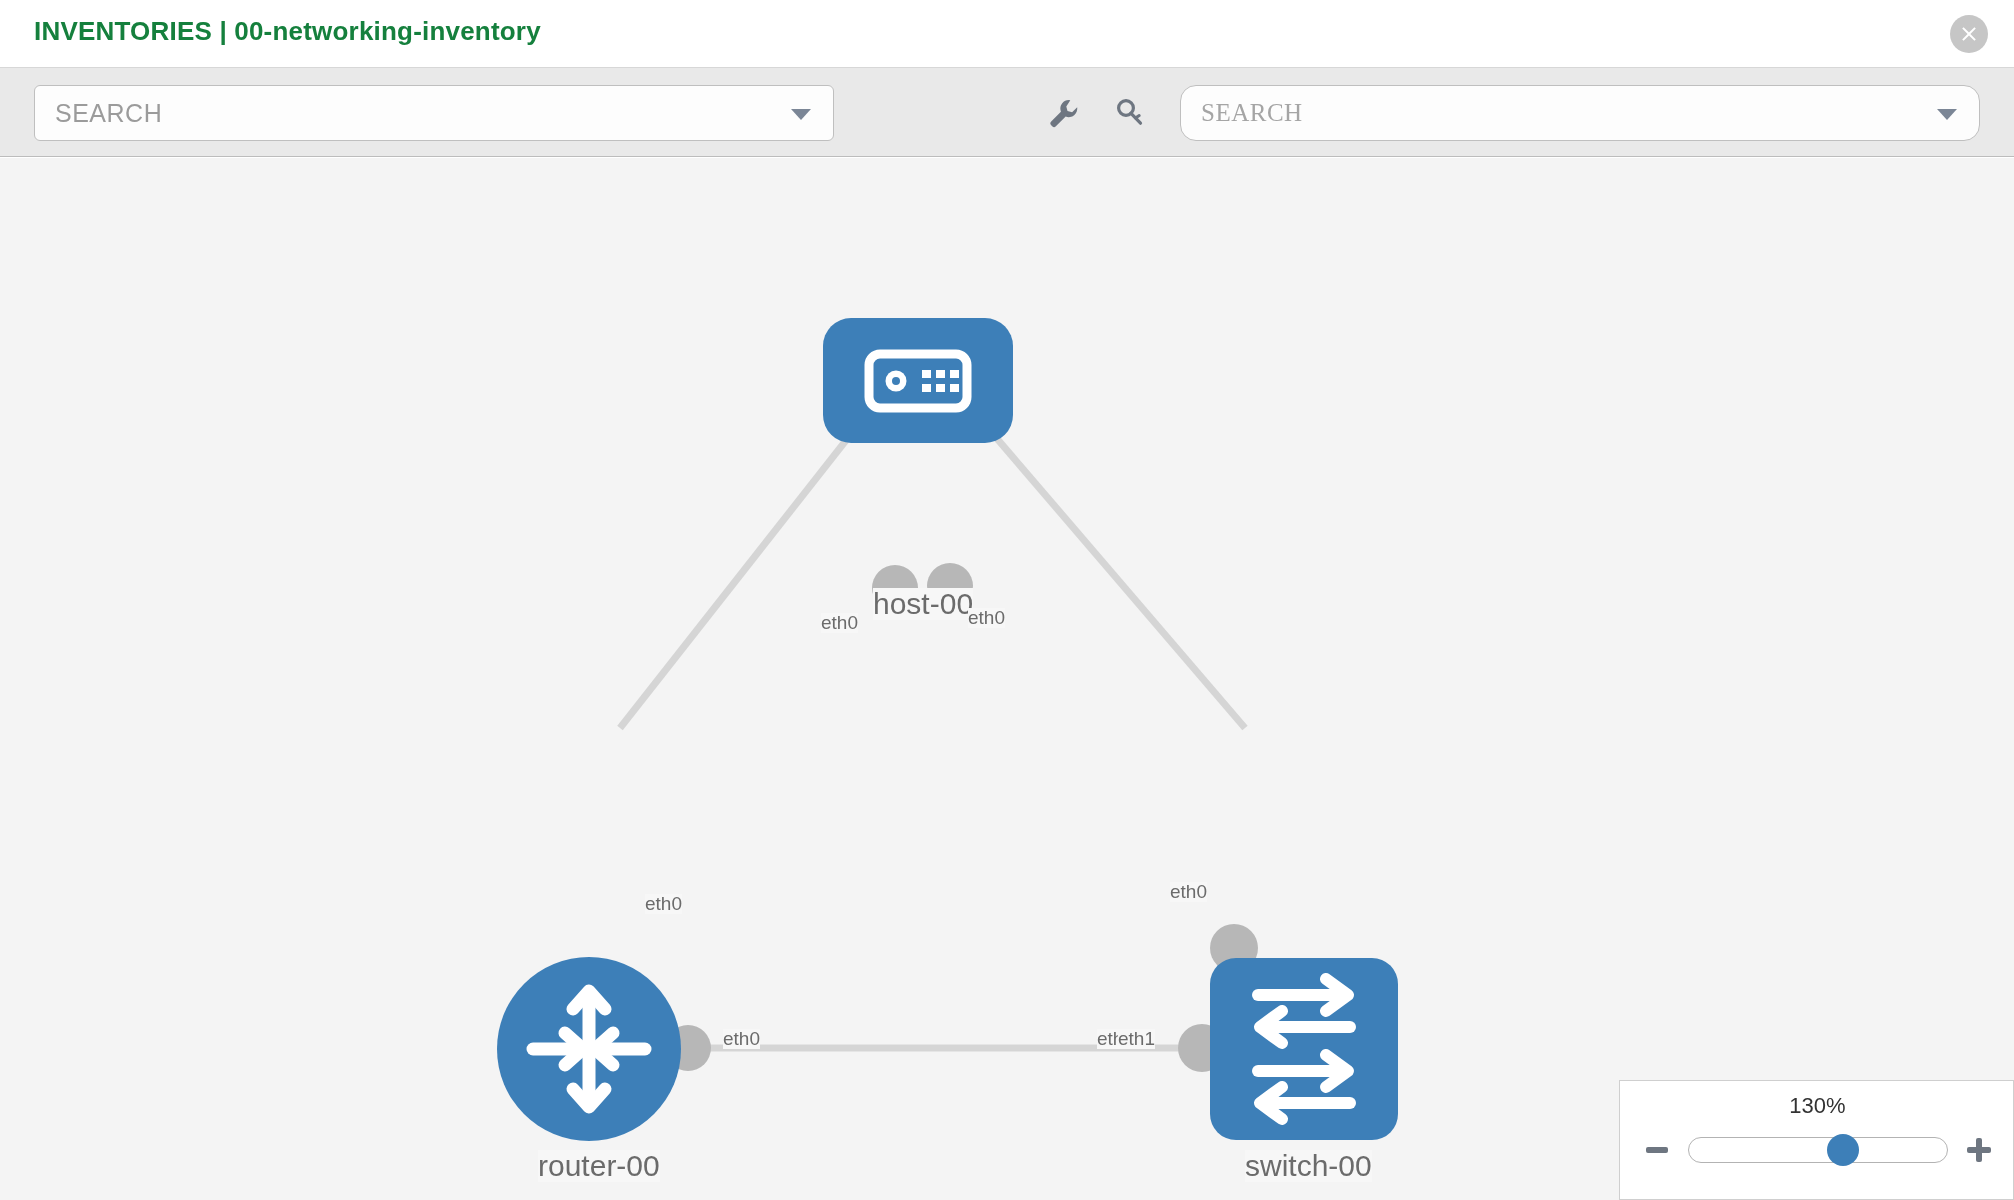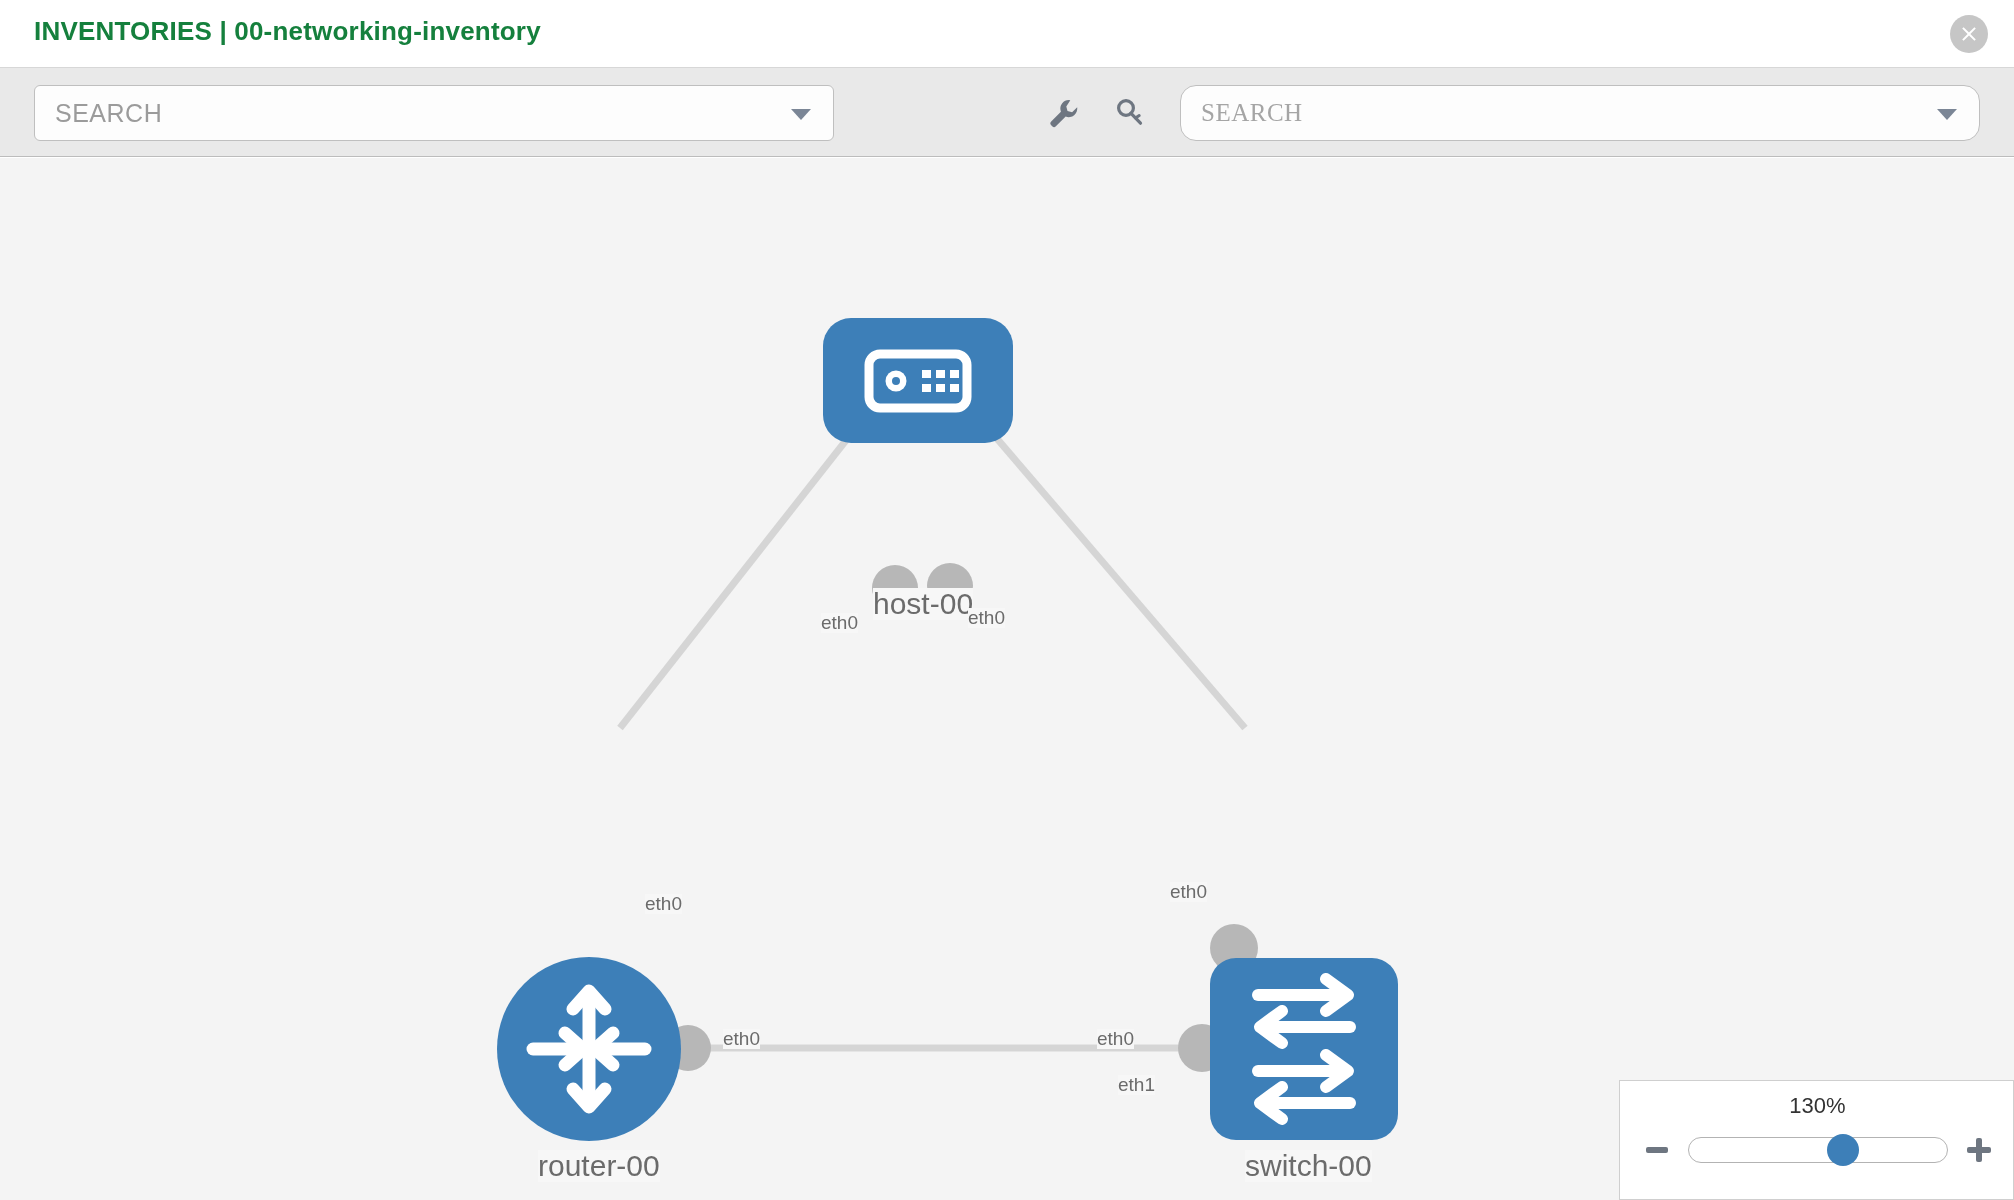--- a/index.html
+++ b/index.html
@@ -243,21 +243,21 @@
 
     <div class="nlabel small" style="left:821px; top:455px;">eth0</div>
     <div class="nlabel small" style="left:968px; top:450px;">eth0</div>
 
     <div class="nlabel small" style="left:645px; top:736px;">eth0</div>
 
     <div class="nlabel small" style="left:1170px; top:724px;">eth0</div>
 
     <div class="nlabel small" style="left:723px; top:871px;">eth0</div>
     <div class="nlabel small" style="left:1097px; top:871px;">eth0</div>
-    <div class="nlabel small" style="left:1118px; top:917px;text-align:center;">eth1</div>
+    <div class="nlabel small" style="left:1118px; top:871px;text-align:center;">eth1</div>
 
     <div class="nlabel big" style="left:521px; top:992px;margin-left:17px;">router-00</div>
     <div class="nlabel big" style="left:1245px; top:992px;">switch-00</div>
   </div>
 
   <div class="zoom-panel">
     <div class="zoom-value">130%</div>
     <div class="zoom-row">
       <div class="zoom-minus">
         <svg width="26" height="26" viewBox="0 0 26 26">

